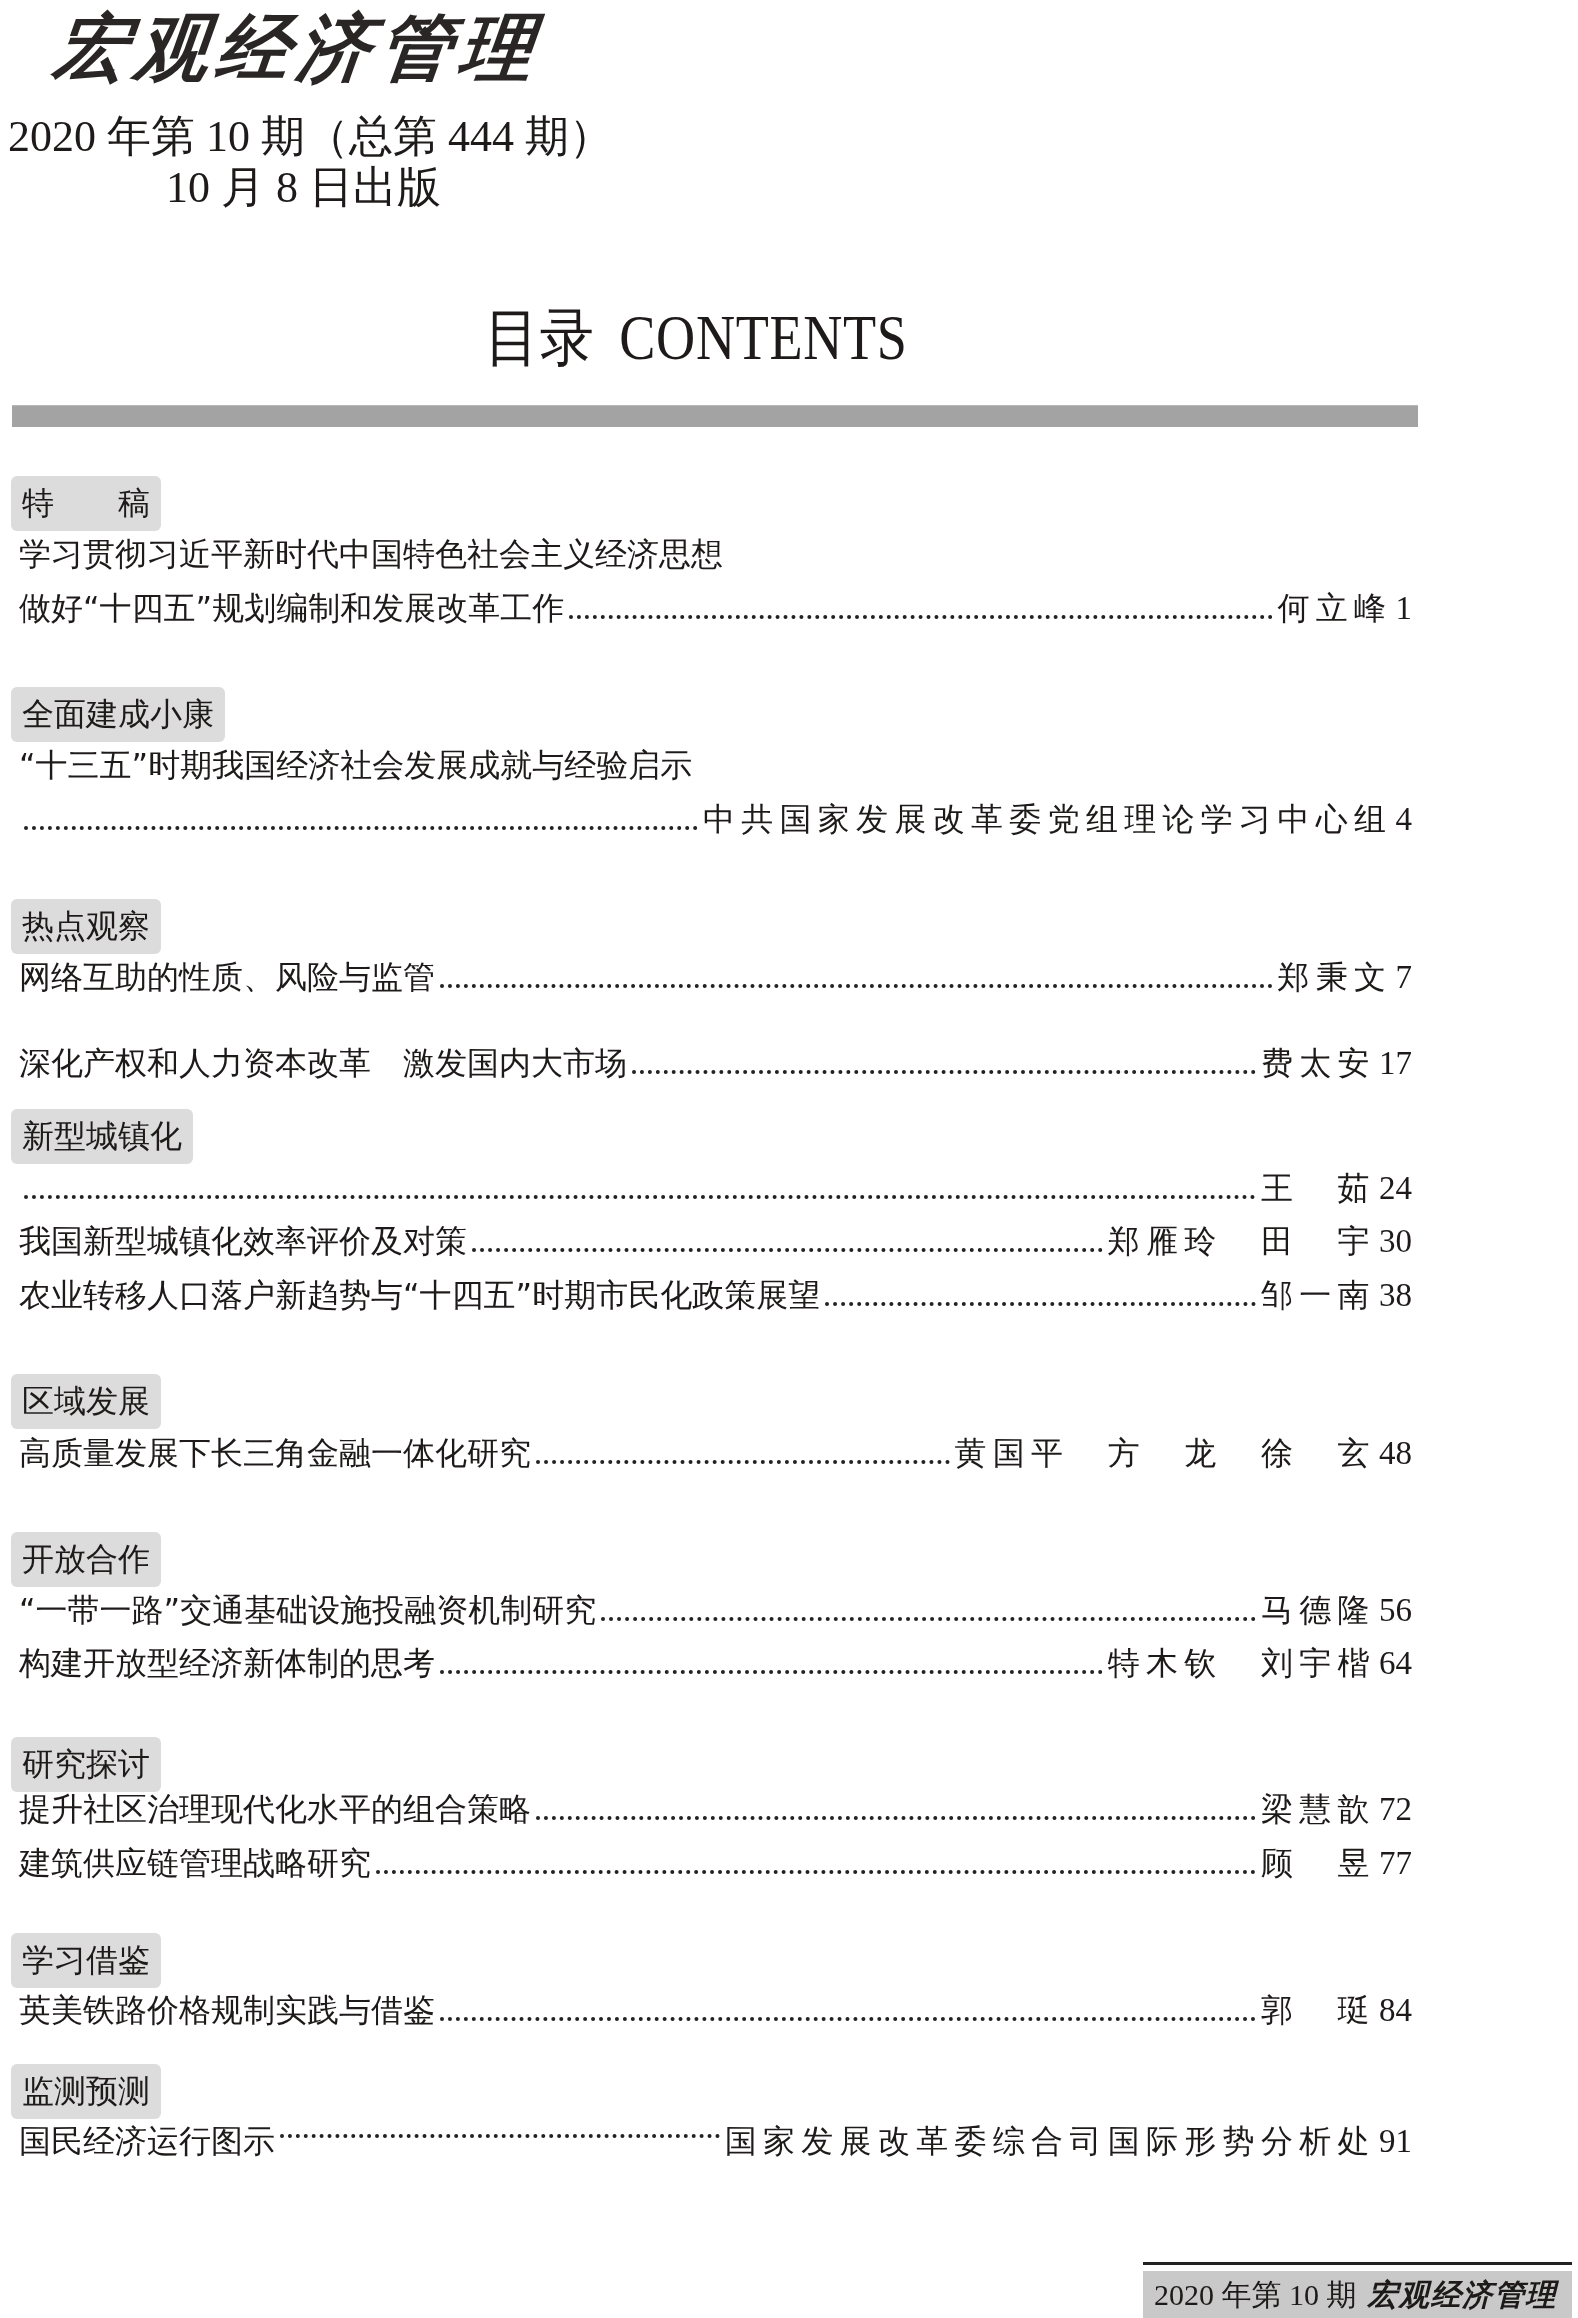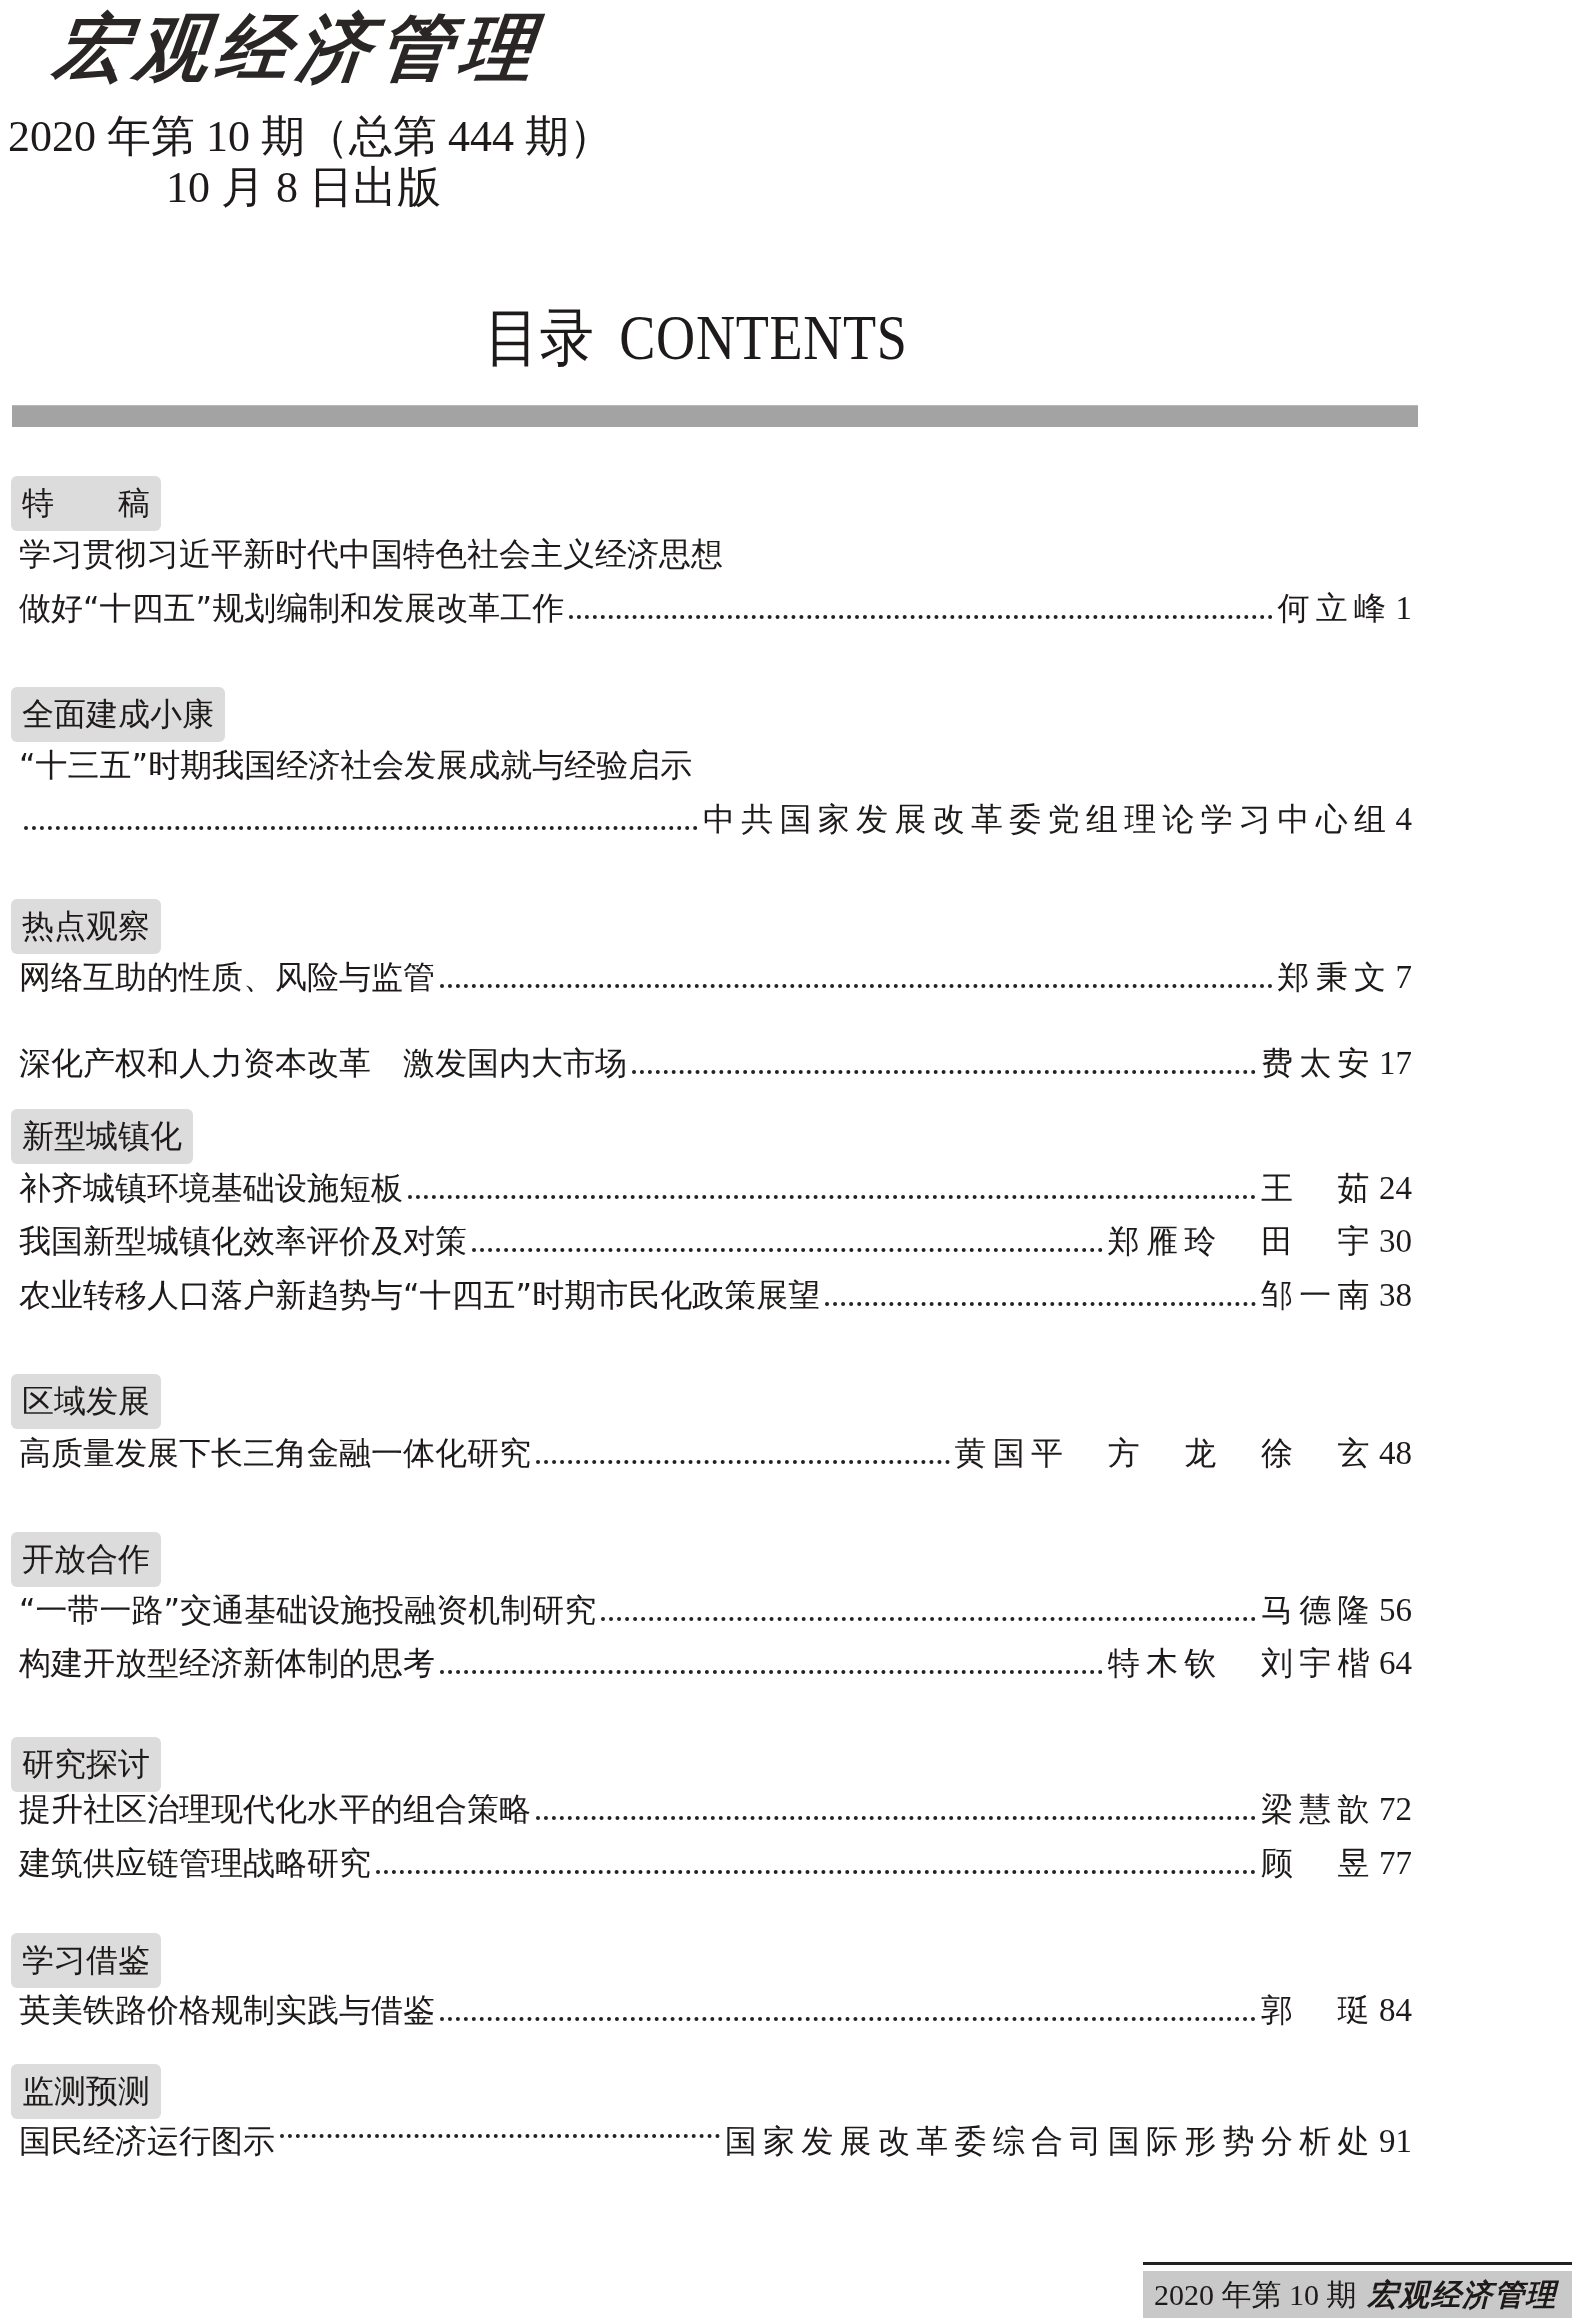--- a/index.html
+++ b/index.html
@@ -70,21 +70,20 @@
 </div>
 <div class="abs row" style="top:1041px;">
   <span class="t">深化产权和人力资本改革　激发国内大市场</span>
   <span class="dots"></span>
   <span class="a">费太安</span>
   <span class="p">17</span>
 </div>
 
 <div class="abs sec-label" style="top:1109px;">新型城镇化</div>
 <div class="abs row" style="top:1166px;">
-  <span class="t">补齐城镇环境基础设施短板</span>
   <span class="dots"></span>
   <span class="a">王　茹</span>
   <span class="p">24</span>
 </div>
 <div class="abs row" style="top:1219px;">
   <span class="t">我国新型城镇化效率评价及对策</span>
   <span class="dots"></span>
   <span class="a">郑雁玲　田　宇</span>
   <span class="p">30</span>
 </div>

